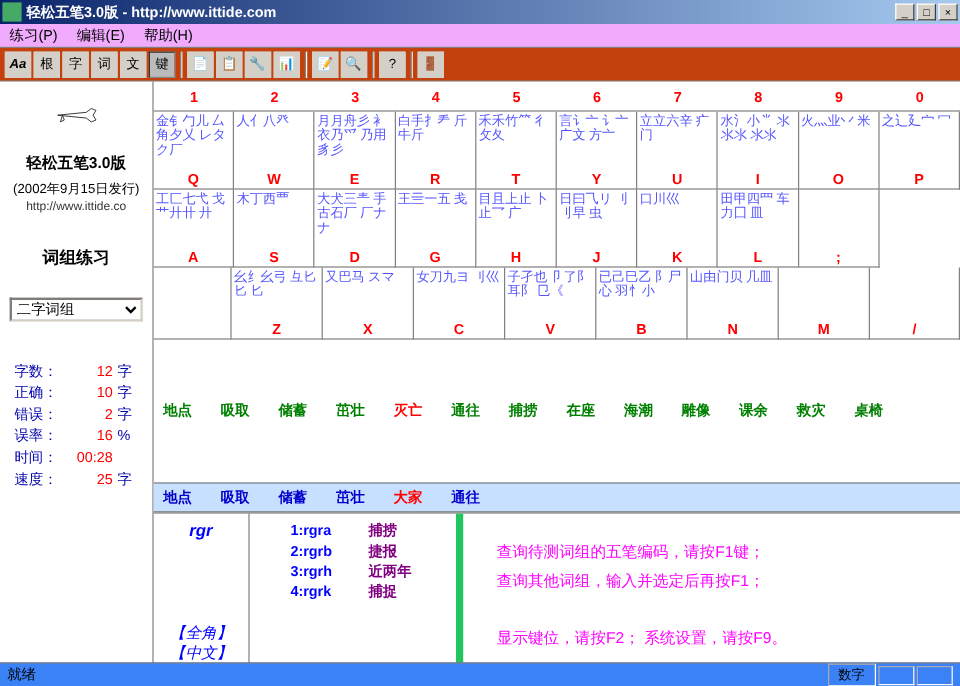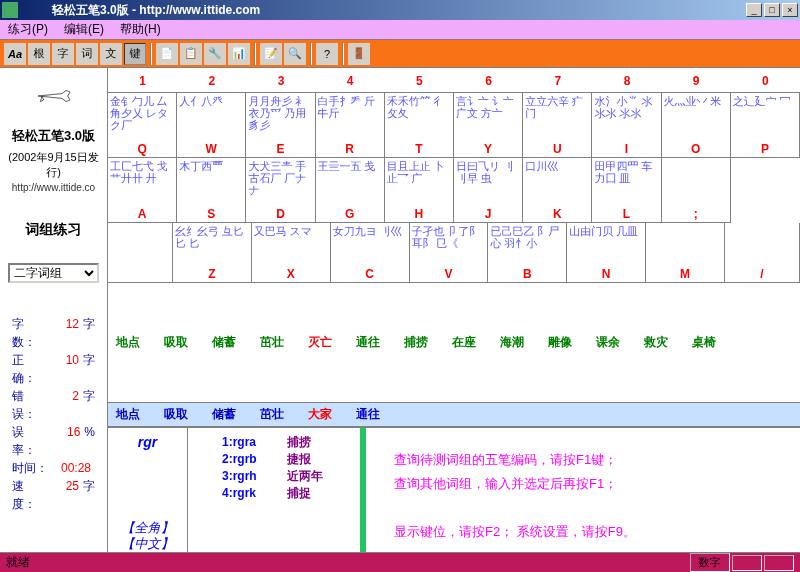--- a/index.html
+++ b/index.html
@@ -1,29 +1,29 @@
 <!DOCTYPE html>
 <html><head>
 <meta charset="utf-8">
 <style>
 * { box-sizing: border-box; margin: 0; padding: 0; }
 body { font-family: "SimSun", "宋体", sans-serif; font-size: 12px; background: #d4d0c8; width: 800px; height: 572px; overflow: hidden; }
-.titlebar { background: linear-gradient(to right, #0a246a, #a6caf0); color: #fff; height: 20px; display: flex; align-items: center; padding: 0 2px; gap: 30px; }
+.titlebar { background: linear-gradient(to right, #0a246a, #a6caf0); color: #fff; height: 20px; display: flex; align-items: center; padding: 0 2px; }
 .titlebar .icon { width: 16px; height: 16px; background: #4a6; margin-right: 4px; }
 .titlebar .title { flex: 1; font-weight: bold; font-size: 12px; }
 .win-btns { display: flex; gap: 2px; }
 .win-btn { width: 16px; height: 14px; background: #d4d0c8; border: 1px solid #fff; border-right-color: #404040; border-bottom-color: #404040; font-size: 9px; text-align: center; line-height: 12px; font-family: Arial; color: #000; }
 .menubar { background: #f0abfc; height: 20px; display: flex; align-items: center; padding: 0 4px; gap: 8px; border-bottom: 1px solid #808080; }
 .menu-item { padding: 2px 4px; cursor: default; }
-.toolbar { background: #f97316; height: 28px; display: flex; align-items: center; padding: 0 4px; gap: 2px; border-bottom: 1px solid #808080; }
+.toolbar { background: #c2410c; height: 28px; display: flex; align-items: center; padding: 0 4px; gap: 2px; border-bottom: 1px solid #808080; }
 .tool-btn { min-width: 22px; height: 22px; border: 1px solid #d4d0c8; display: flex; align-items: center; justify-content: center; font-size: 11px; padding: 0 2px; background:#d4d0c8; }
 .tool-btn.text { font-weight: bold; font-style: italic; }
 .sep { width: 2px; height: 22px; border-left: 1px solid #808080; border-right: 1px solid #fff; margin: 0 2px; }
 .main { display: flex; height: 502px; background: #fff; }
-.left-panel { width: 108px; border-right: 1px solid #808080; display: flex; flex-direction: column; }
+.left-panel { width: 128px; border-right: 1px solid #808080; display: flex; flex-direction: column; }
 .plane-box { height: 55px; display: flex; align-items: center; justify-content: center; }
 .plane-box svg { width: 40px; height: 30px; }
 .app-title { text-align: center; font-weight: bold; padding: 4px; font-size: 13px; }
 .app-sub { text-align: center; font-size: 11px; padding: 1px; }
 .app-url { text-align: center; font-size: 10px; color: #333; padding: 1px 0 8px 0; }
 .mode-label { text-align: center; font-weight: bold; font-size: 14px; padding: 20px 0; }
 .dropdown-box { padding: 4px 8px; }
 .dropdown { width: 100%; height: 20px; background: #fff; border: 2px inset #d4d0c8; font-size: 12px; }
 .stats { padding: 28px 12px; line-height: 18px; font-size: 12px; }
 .stats-row { display: flex; }
@@ -49,21 +49,21 @@
 .word-bar.blue .word.red { color: #f00; }
 .bottom-area { flex: 1; display: flex; border-top: 1px solid #808080; }
 .input-panel { width: 80px; border-right: 1px solid #808080; padding: 6px; font-style: italic; }
 .input-code { color: #0000ff; font-weight: bold; text-align: center; font-size: 14px; }
 .status-box { margin-top: 70px; color: #0000ff; font-size: 13px; line-height: 16px; text-align:center; }
 .candidates { width: 150px; border-right: 6px solid #22c55e; padding: 6px; margin-left: 28px; }
 .cand-row { display: flex; gap: 10px; line-height: 17px; }
 .cand-code { color: #0000ff; font-weight: bold; width: 55px; }
 .cand-word { color: #800080; font-weight: bold; }
 .help-panel { flex: 1; padding: 20px 28px; color: #ff00ff; line-height: 24px; font-size: 13px; }
-.statusbar { position: absolute; bottom: 0; left: 0; right: 0; height: 20px; background: #be185d; border-top: 1px solid #808080; display: flex; align-items: center; padding: 0 6px; }
+.statusbar { position: absolute; bottom: 0; left: 0; right: 0; height: 20px; background: #3b82f6; border-top: 1px solid #808080; display: flex; align-items: center; padding: 0 6px; }
 .statusbar .sb-left { flex: 1; }
 .statusbar .sb-cell { border: 1px inset #fff; padding: 1px 8px; margin-left: 2px; font-size: 11px; }
 </style>
 </head>
 <body>
 
 <div class="titlebar">
   <div class="icon"></div>
   <div class="title">轻松五笔3.0版 - http://www.ittide.com</div>
   <div class="win-btns">

